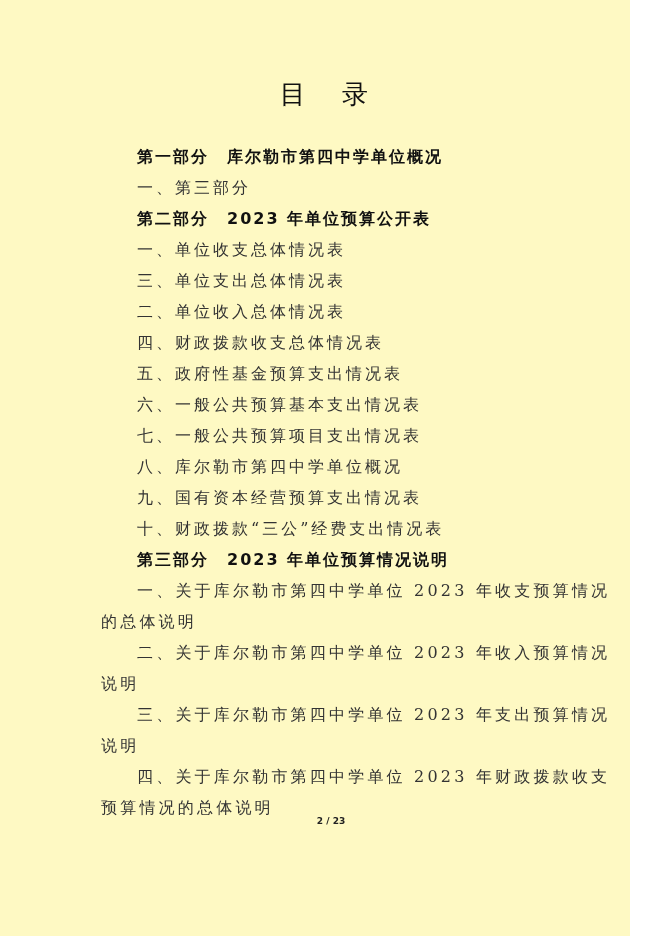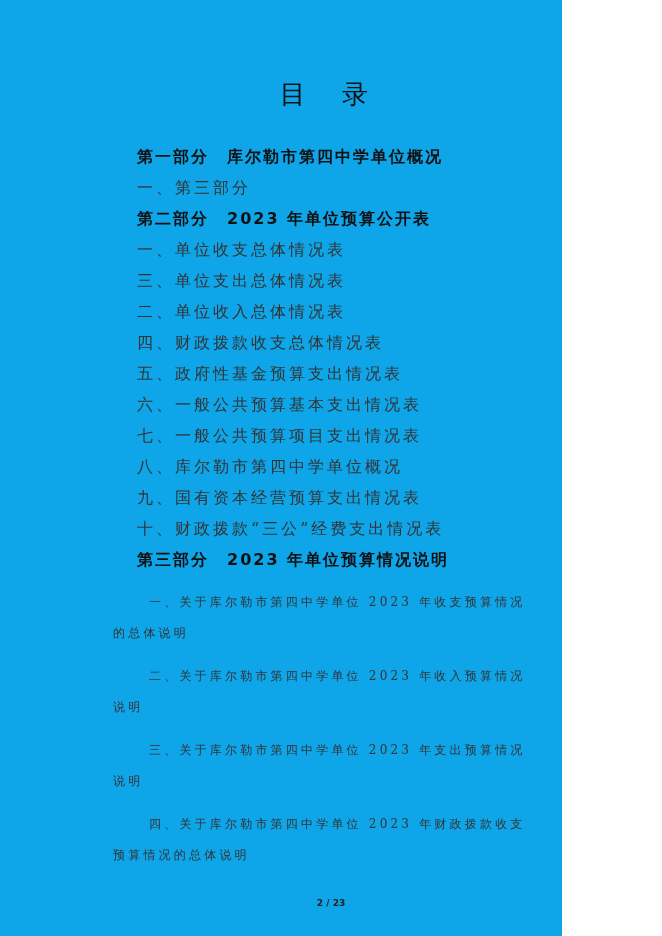--- a/index.html
+++ b/index.html
@@ -1,32 +1,32 @@
 <!DOCTYPE html>
 <html><head>
 <meta charset="utf-8">
 <style>
   html, body { margin: 0; padding: 0; background: #ffffff; }
   body { width: 662px; height: 936px; position: relative; overflow: hidden;
          font-family: "DejaVu Serif", "Liberation Serif", serif; color: #222; }
-  .page { position: absolute; left: 0; top: 0; width: 562px; height: 936px; background: #0ea5e9; text-decoration: underline; }
+  .page { position: absolute; left: 0; top: 0; width: 630px; height: 936px; background: #fef9c3; text-decoration: underline; }
   .title { position: absolute; left: 0; width: 662px; top: 76px; text-align: center;
            font-family: "DejaVu Sans", "Liberation Sans", sans-serif; font-size: 26px;
            letter-spacing: 14px; color: #111; line-height: 36px; }
   .toc { position: absolute; left: 101px; top: 141px; width: 452px; }
   .line { height: 31px; line-height: 31px; font-size: 16px; white-space: nowrap;
           letter-spacing: 3px; color: #333; }
   .heading { font-family: "DejaVu Sans", "Liberation Sans", sans-serif; font-weight: bold;
              color: #111; letter-spacing: 2px; padding-left: 36px; font-size: 16px; }
   .item { padding-left: 36px; }
-  .para { font-size: 12px; letter-spacing: 3.2px; color: #333; line-height: 31px;
-          text-indent: 36px; text-align: justify; text-align-last: left; margin: 12px; }
+  .para { font-size: 16px; letter-spacing: 3.2px; color: #333; line-height: 31px;
+          text-indent: 36px; text-align: justify; text-align-last: left; margin: 0; }
   .para .l1 { display: block; height: 31px; white-space: nowrap; }
   .para .l2 { display: block; height: 31px; text-indent: 0; white-space: nowrap; }
-  .footer { position: absolute; left: 0; width: 662px; top: 898px; text-align: center;
+  .footer { position: absolute; left: 0; width: 662px; top: 816px; text-align: center;
             font-family: "DejaVu Sans", "Liberation Sans", sans-serif; font-size: 9px;
             font-weight: bold; color: #222; }
 </style>
 </head>
 <body>
 
 <div class="page">
   <div class="title">目 录</div>
 
   <div class="toc">

